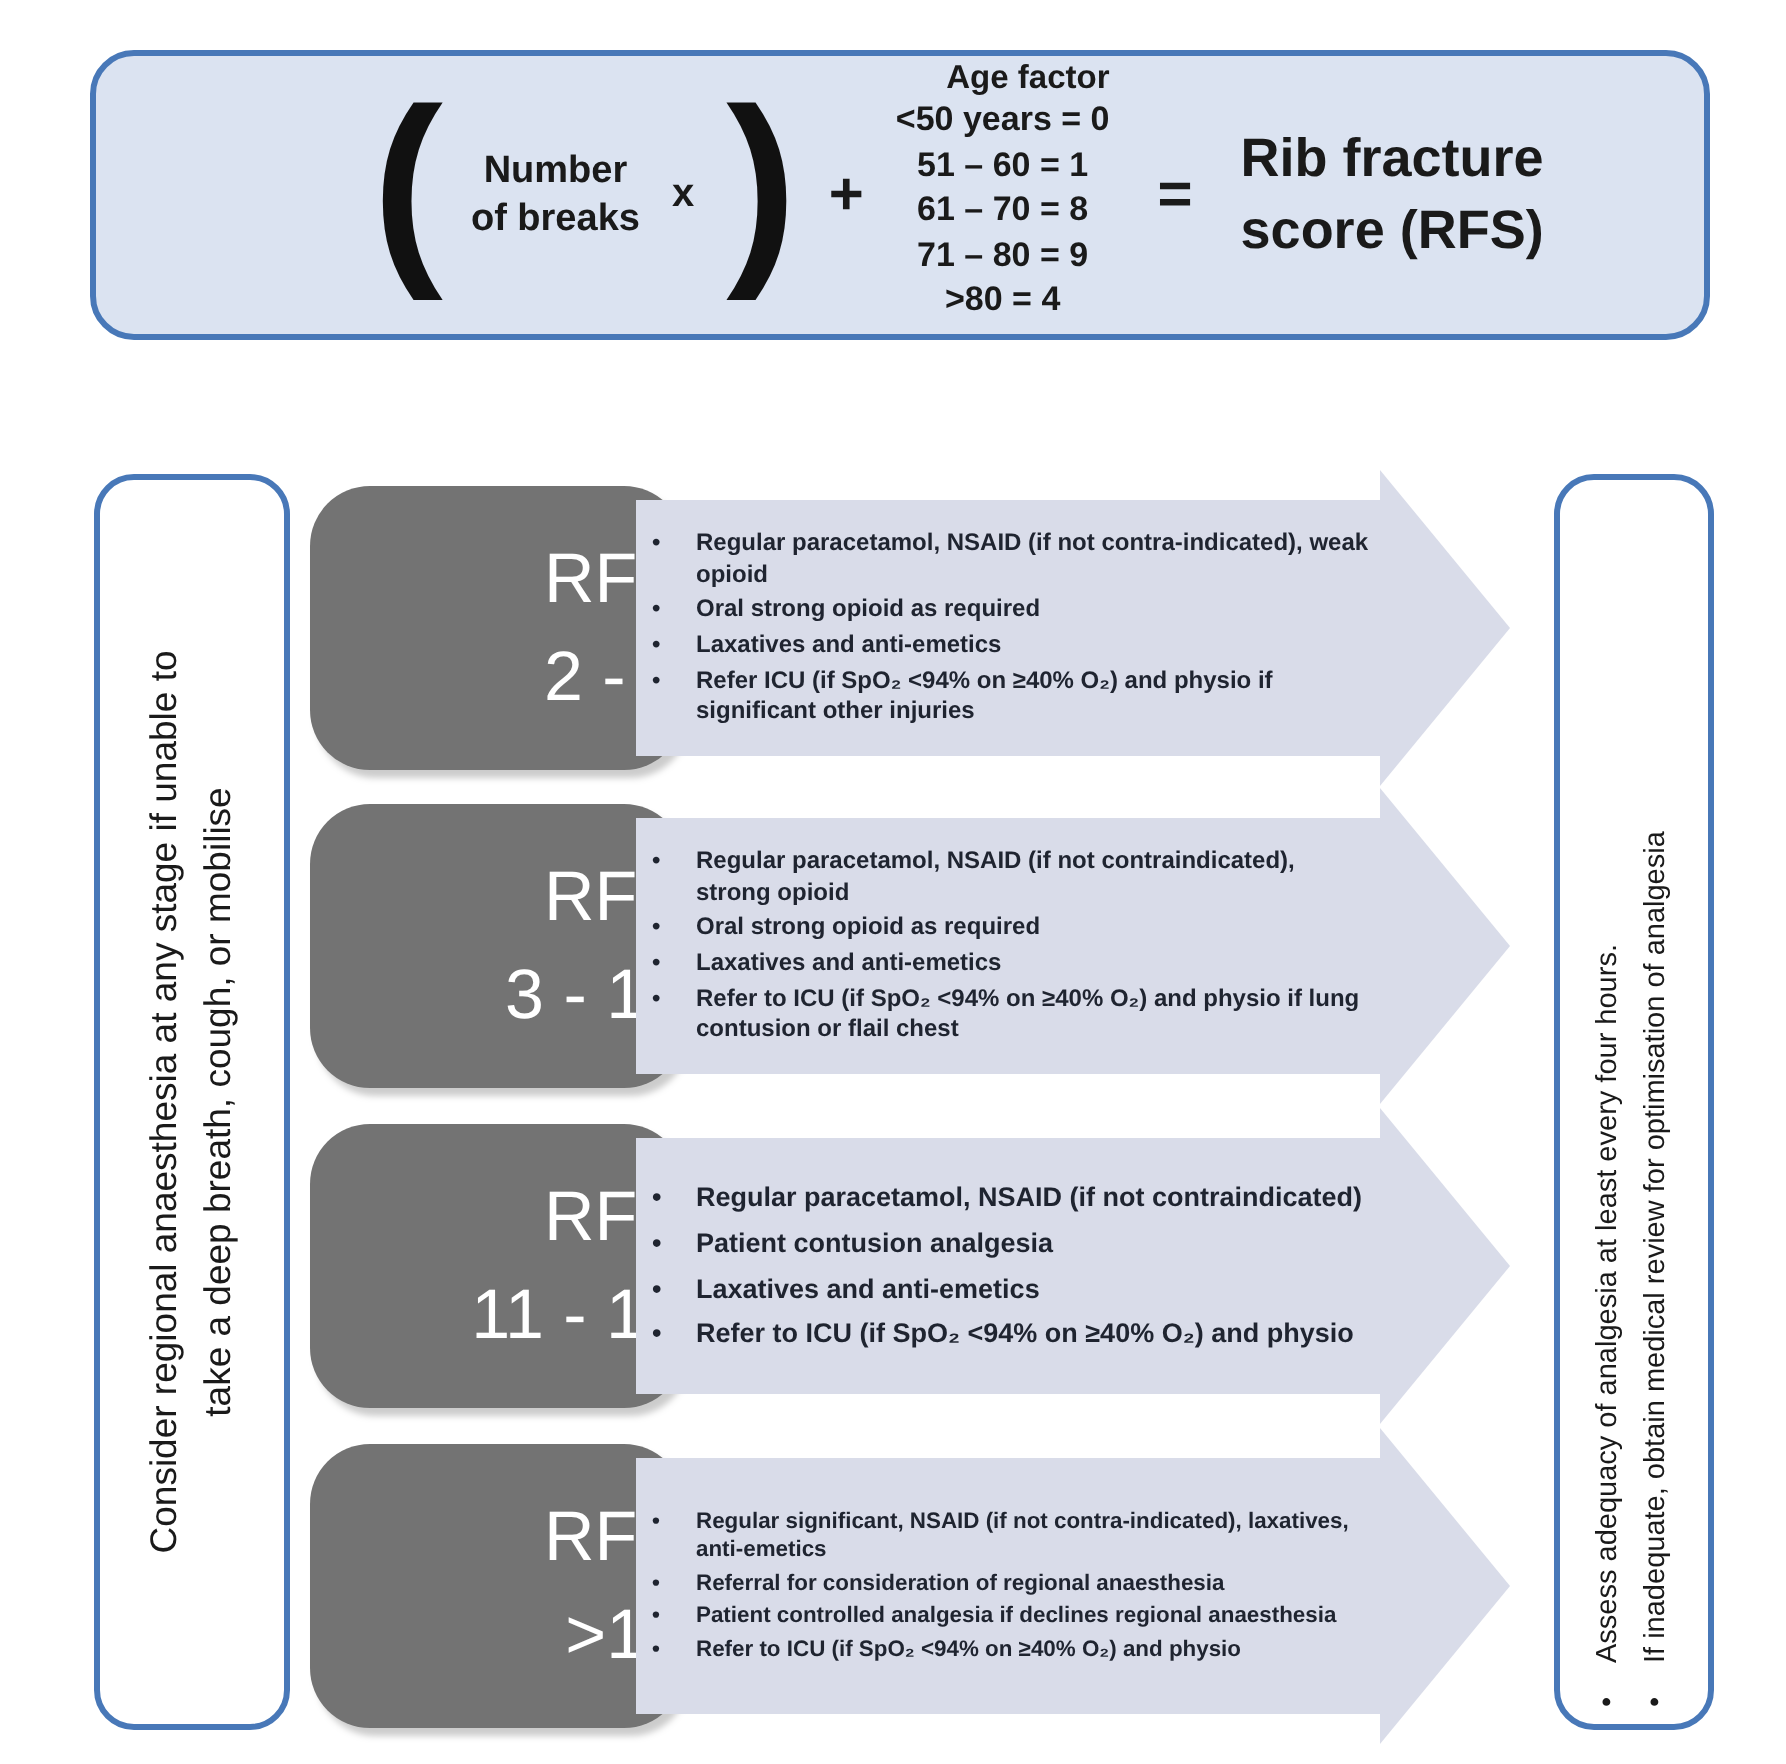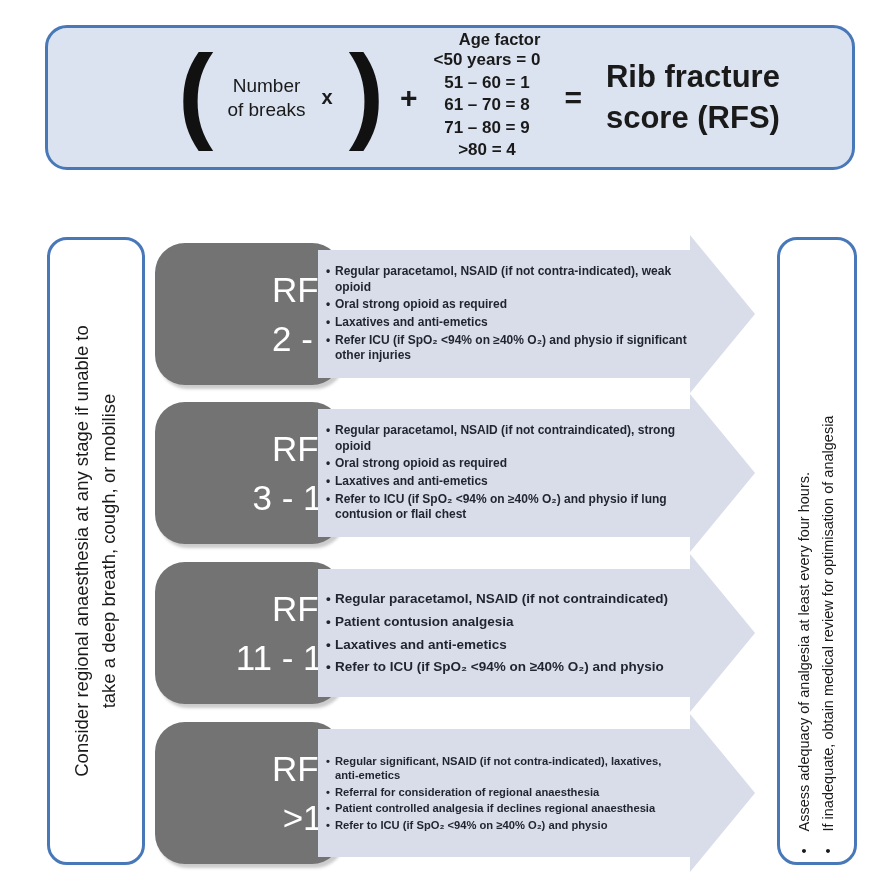--- a/index.html
+++ b/index.html
@@ -8,30 +8,30 @@
   .canvas { position:relative; width:893px; height:882px; background:#ffffff; overflow:hidden; }
 
   
   .formula-box {
     position:absolute; left:45px; top:25px; width:810px; height:145px;
     background:#dbe3f1; border:3px solid #4878b8; border-radius:22px;
     display:flex; align-items:center; justify-content:center; gap:14px;
     padding-left:58px;
   }
   .paren { font-size:106px; font-weight:600; line-height:0.8; margin-top:-10px; color:#111; }
-  .num-stack { text-align:center; font-weight:400; font-size:19px; line-height:1.25; }
+  .num-stack { text-align:center; font-weight:700; font-size:19px; line-height:1.25; }
   .times { font-size:20px; font-weight:700; margin:0 2px; }
   .group-stack { text-align:center; }
   .group-title { font-size:18px; font-weight:700; line-height:1.2;text-align:right; }
   .group-title.age { font-size:16.5px; }
   .opt { font-size:17px; font-weight:700; line-height:1.32; }
   .plus { font-size:30px; font-weight:700; margin:0 2px; }
   .age-stack { margin-top:-4px; }
   .equals { font-size:30px; font-weight:700; margin:0 10px; }
-  .result { text-align:center; font-weight:700; font-size:31px; line-height:1.3; }
+  .result { text-align:center; font-weight:700; font-size:27px; line-height:1.3; }
 
   
   .side-panel { position:absolute; background:#ffffff; border:3px solid #4878b8; border-radius:20px; }
   .side-panel.left  { left:47px;  top:237px; width:98px; height:628px; }
   .side-panel.right { left:777px; top:237px; width:80px; height:628px; }
   .vtext {
     position:absolute; top:50%; left:50%;
     transform:translate(-50%,-50%) rotate(-90deg);
   }
   .left-vtext  { width:600px; text-align:center; font-size:18.5px; line-height:1.45; color:#1a1a1a; }
@@ -56,21 +56,21 @@
     display:flex; align-items:center; padding:4px 2px 4px 8px;
   }
   .arrow-head {
     width:0; height:0;
     border-top:79px solid transparent; border-bottom:79px solid transparent;
     border-left:65px solid #d9dce9;
   }
   .bullets { list-style:none; margin:0; padding:0; width:100%; color:#1f2430; font-weight:700; line-height:1.3; }
   .bullets li { display:flex; }
   .bullets .b  { flex:0 0 9px; }
-  .bullets .bt { flex:1; }
+  .bullets .bt { flex:1;margin-left:13px; }
   .fs-0 li, .fs-1 li { margin:2px 0; }
   .fs-0, .fs-1 { font-size:12px; }
   .fs-2 { font-size:13.5px; }
   .fs-2 li { margin:5px 0; }
   .fs-3 { font-size:11.2px; }
   .fs-3 li { margin:2px 0; }
 </style>
 </head>
 <body>
 

